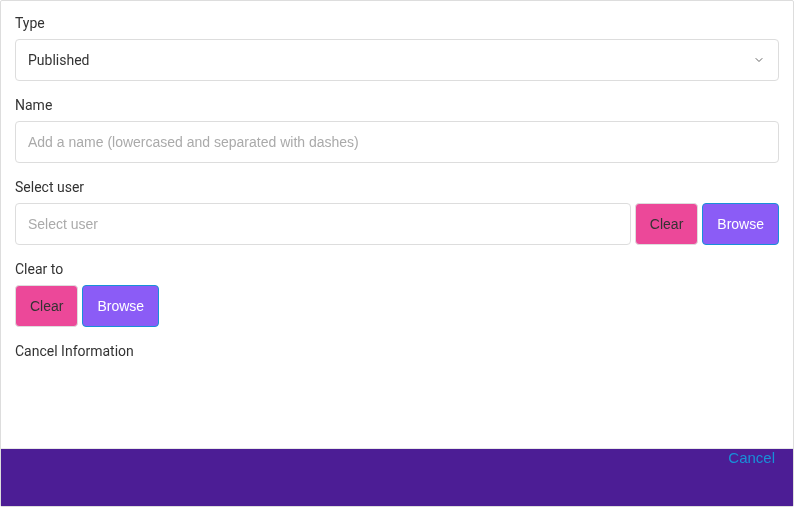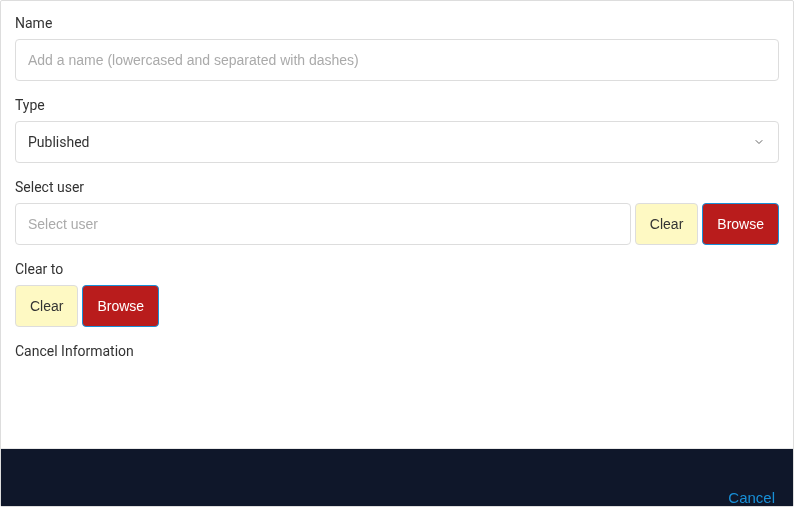--- a/index.html
+++ b/index.html
@@ -87,37 +87,37 @@
     border-radius: 4px;
     padding: 0 14px;
     font-size: 14px;
     cursor: pointer;
     outline: none;
     display: inline-flex;
     align-items: center;
     justify-content: center;
   }
   .btn-clear {
-    background: #fef9c3;
+    background: #ec4899;
     border: 1px solid #ddd;
     color: #333;
     min-width: 60px;
   }
   .btn-browse {
-    background: #b91c1c;
+    background: #8b5cf6;
     border: 1px solid #1890d8;
     color: #fff;
     min-width: 74px;
   }
   .form-footer {
     height: 58px;
-    background: #0f172a;
+    background: #4c1d95;
     border-top: 1px solid #e8e8e8;
     display: flex;
-    align-items: flex-end;
+    align-items: flex-start;
     justify-content: flex-end;
     padding: 0 18px;
     gap: 28px;
   }
   .btn-cancel {
     background: transparent;
     border: none;
     color: #1890d8;
     font-size: 15px;
     cursor: pointer;
@@ -133,34 +133,34 @@
     cursor: pointer;
   }
 </style>
 </head>
 <body>
 
 <div class="form-container">
   <div class="form-body">
 
     <div class="form-group">
-      <label class="form-label">Name</label>
-      <input type="text" class="form-input" placeholder="Add a name (lowercased and separated with dashes)" style="">
-    </div>
-
-    <div class="form-group">
       <label class="form-label">Type</label>
       <div class="form-select">
         <span class="select-value">Published</span>
         <span class="chevron-icon">
           <svg width="12" height="12" viewBox="0 0 24 24" fill="none" stroke="#666" stroke-width="2" stroke-linecap="round" stroke-linejoin="round">
               <polyline points="6 9 12 15 18 9"></polyline>
             </svg>
         </span>
       </div>
+    </div>
+
+    <div class="form-group">
+      <label class="form-label">Name</label>
+      <input type="text" class="form-input" placeholder="Add a name (lowercased and separated with dashes)" style="">
     </div>
 
     <div class="form-group">
       <label class="form-label">Select user</label>
       <div class="input-row">
         <input type="text" class="form-input" placeholder="Select user" style="">
         <button class="btn btn-clear">Clear</button>
         <button class="btn btn-browse">Browse</button>
       </div>
     </div>

